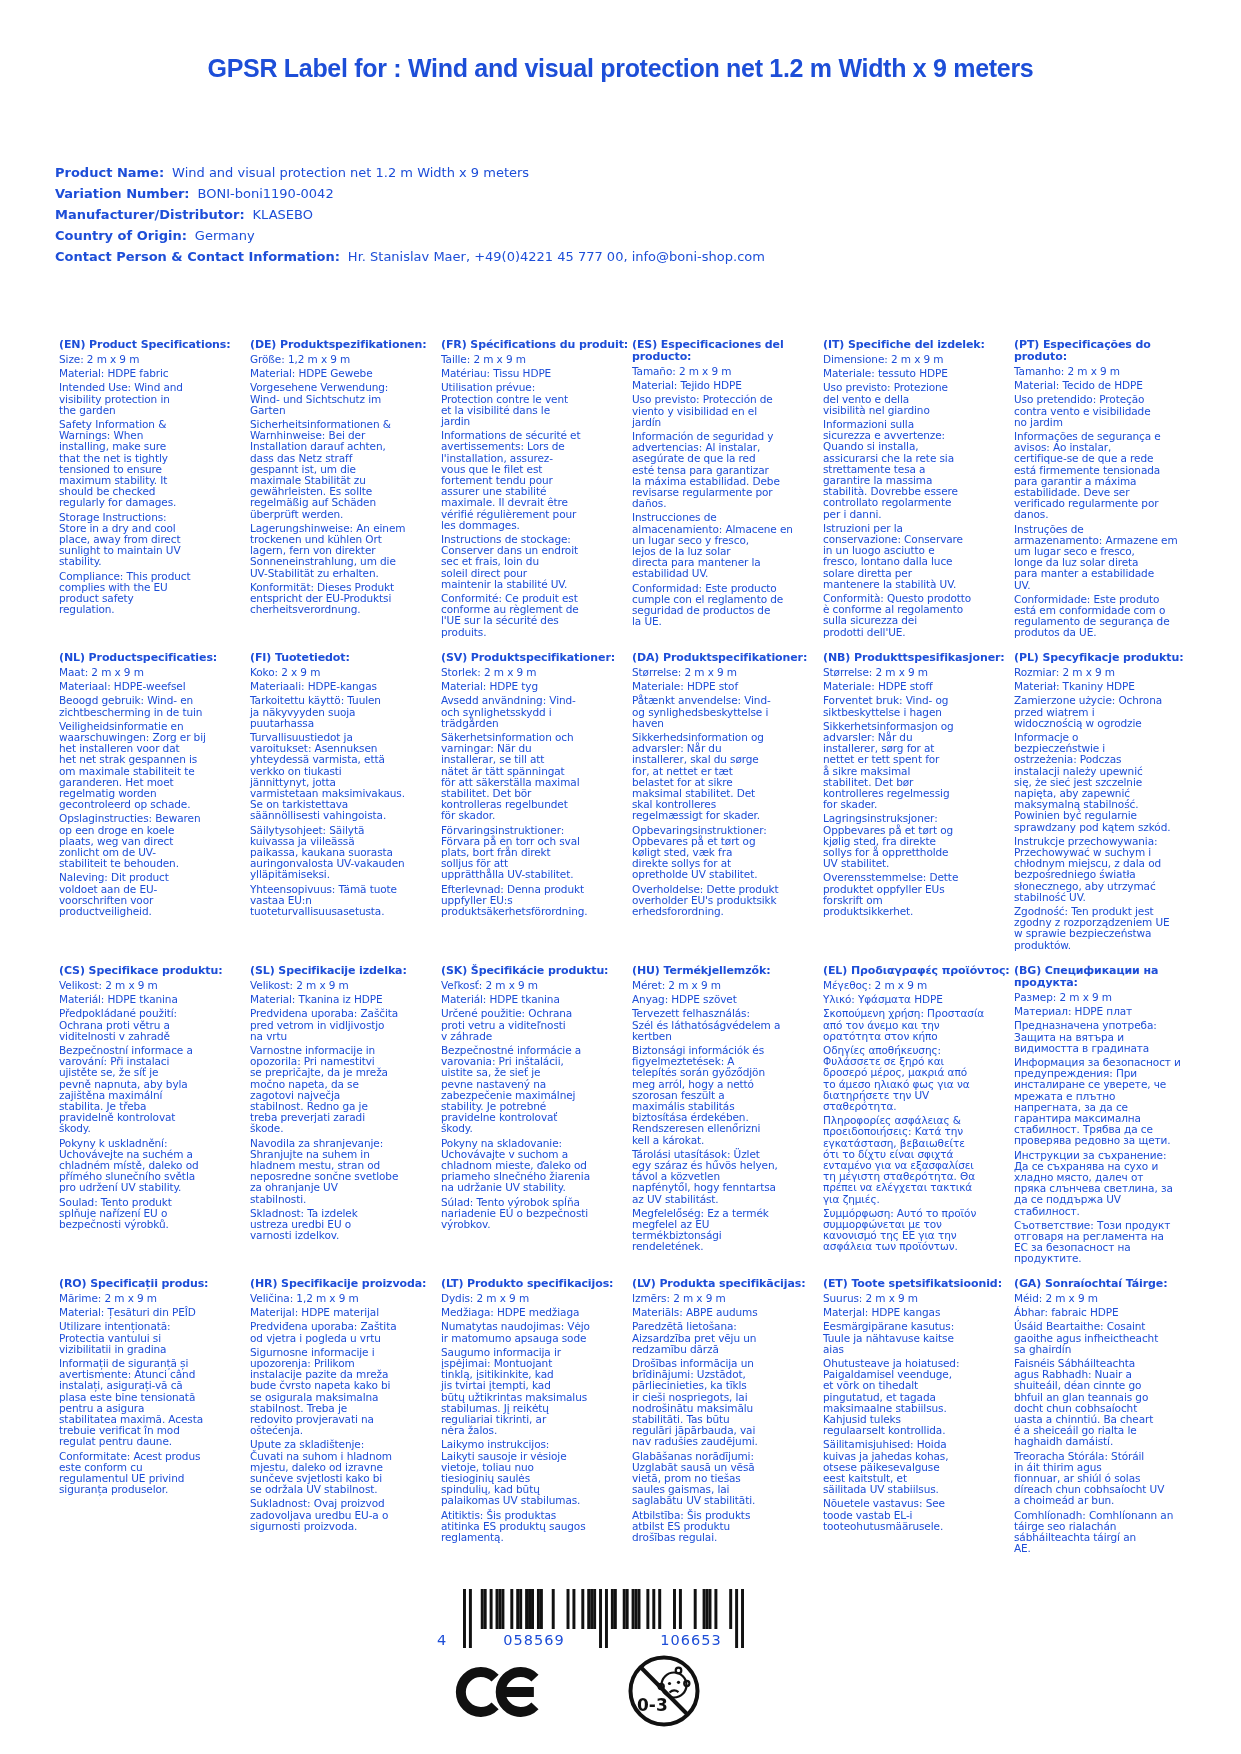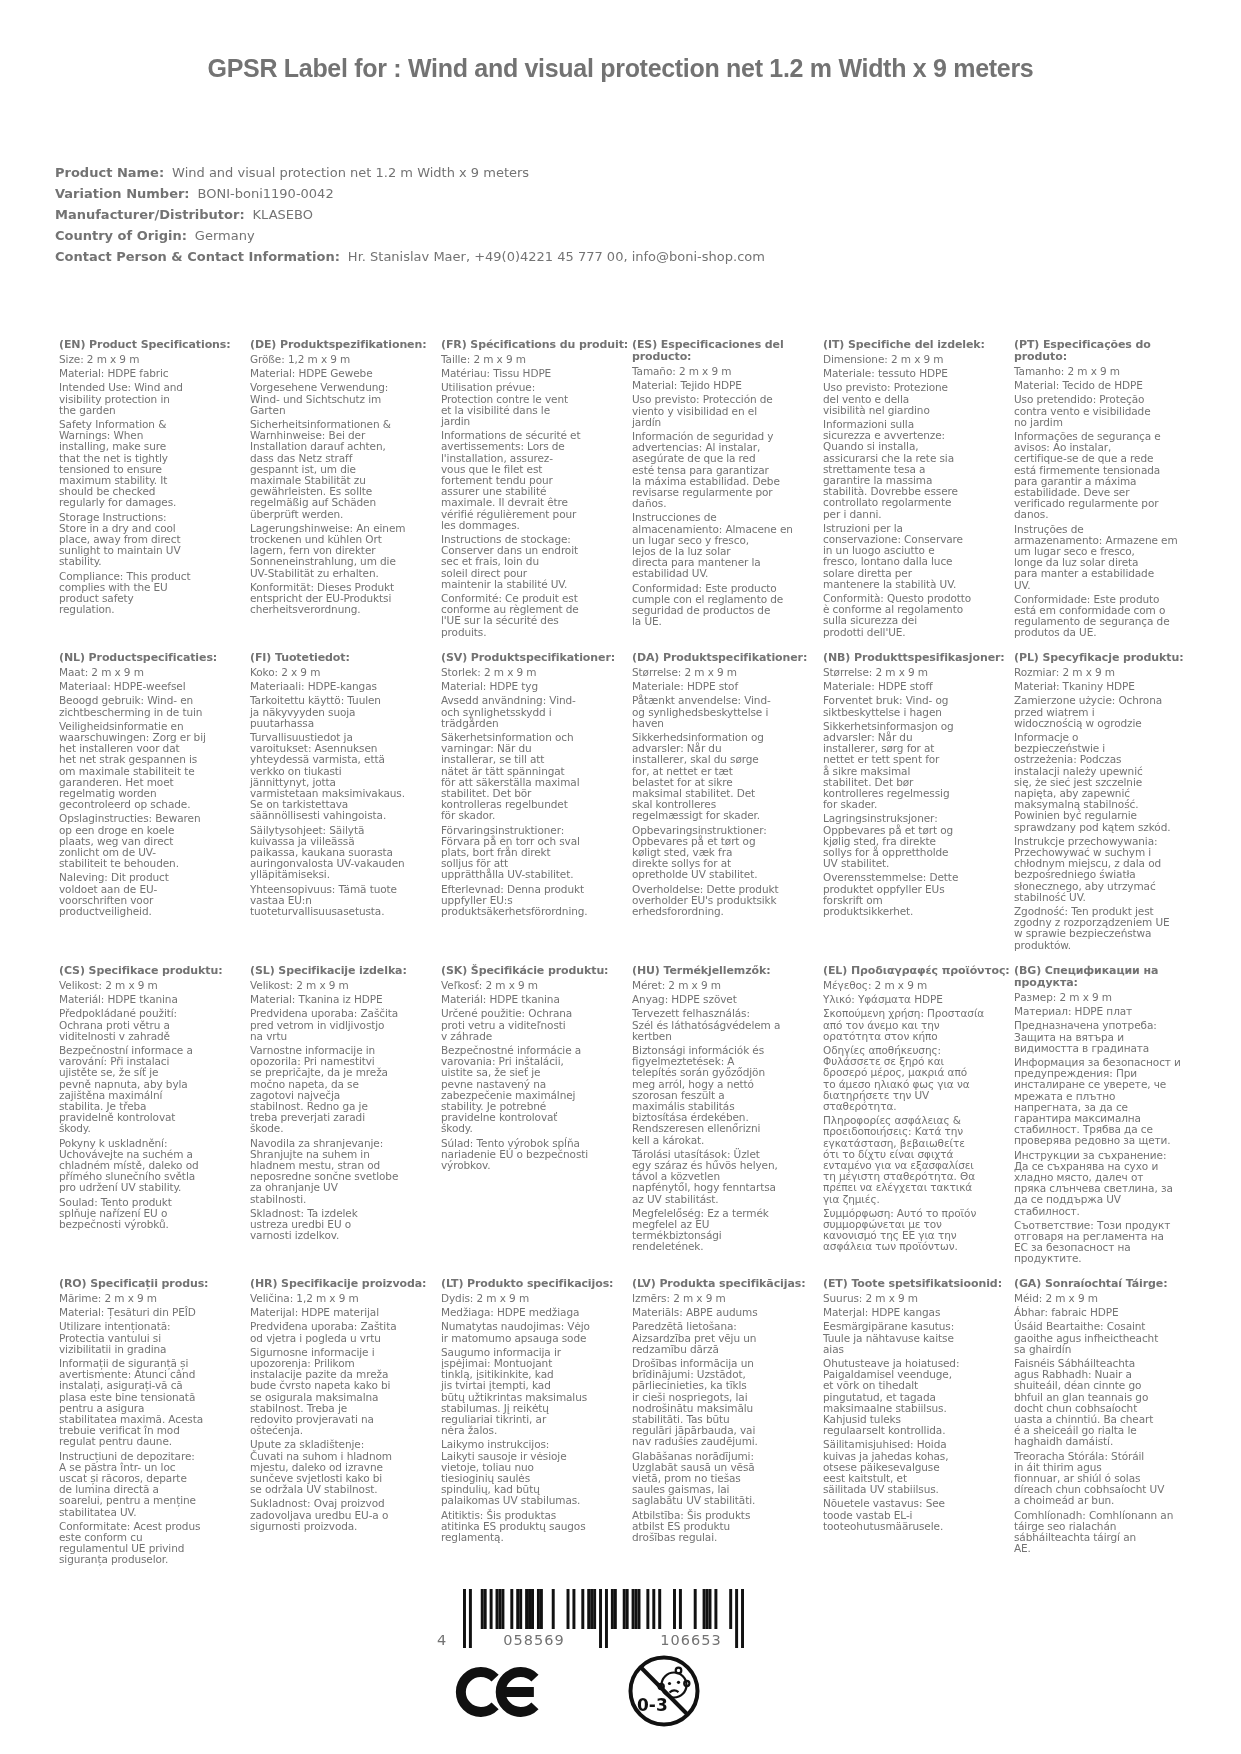--- a/index.html
+++ b/index.html
@@ -1,19 +1,19 @@
 <!DOCTYPE html>
 <html><head>
 <meta charset="utf-8">
 <style>
   * { margin:0; padding:0; box-sizing:border-box; }
   html,body { background:#ffffff; }
   .page {
     position:relative; width:1241px; height:1754px; background:#ffffff;
-    font-family:"DejaVu Sans", sans-serif; color:#737373;
+    font-family:"DejaVu Sans", sans-serif; color:#1d4ed8;
     overflow:hidden;
   }
   .doc-title {
     position:absolute; top:55px; left:50%; transform:translateX(-50%);
     width:880px; text-align:center;
     font-family:"Liberation Sans", sans-serif;
     font-weight:bold; font-size:25px; line-height:27px; letter-spacing:-0.3px;
   }
   .product-info { position:absolute; left:55px; top:162px; }
   .info-row { font-size:13px; line-height:21px; white-space:nowrap; }
@@ -410,20 +410,25 @@
 proti vetru a viditeľnosti
 v záhrade</div>
         <div class="spec-para">Bezpečnostné informácie a
 varovania: Pri inštalácii,
 uistite sa, že sieť je
 pevne nastavený na
 zabezpečenie maximálnej
 stability. Je potrebné
 pravidelne kontrolovať
 škody.</div>
+        <div class="spec-para">Pokyny na skladovanie:
+Uchovávajte v suchom a
+chladnom mieste, ďaleko od
+priameho slnečného žiarenia
+na udržanie UV stability.</div>
         <div class="spec-para">Súlad: Tento výrobok spĺňa
 nariadenie EÚ o bezpečnosti
 výrobkov.</div>
       </div>
       <div class="spec-block">
         <div class="spec-title">(HU) Termékjellemzők:</div>
         <div class="spec-para">Méret: 2 m x 9 m</div>
         <div class="spec-para">Anyag: HDPE szövet</div>
         <div class="spec-para">Tervezett felhasználás:
 Szél és láthatóságvédelem a
@@ -507,26 +512,20 @@
 Protectia vantului si
 vizibilitatii in gradina</div>
         <div class="spec-para">Informații de siguranță și
 avertismente: Atunci când
 instalați, asigurați-vă că
 plasa este bine tensionată
 pentru a asigura
 stabilitatea maximă. Acesta
 trebuie verificat în mod
 regulat pentru daune.</div>
-        <div class="spec-para">Instrucțiuni de depozitare:
-A se păstra într- un loc
-uscat și răcoros, departe
-de lumina directă a
-soarelui, pentru a menține
-stabilitatea UV.</div>
         <div class="spec-para">Conformitate: Acest produs
 este conform cu
 regulamentul UE privind
 siguranța produselor.</div>
       </div>
       <div class="spec-block">
         <div class="spec-title">(HR) Specifikacije proizvoda:</div>
         <div class="spec-para">Veličina: 1,2 m x 9 m</div>
         <div class="spec-para">Materijal: HDPE materijal</div>
         <div class="spec-para">Predviđena uporaba: Zaštita

